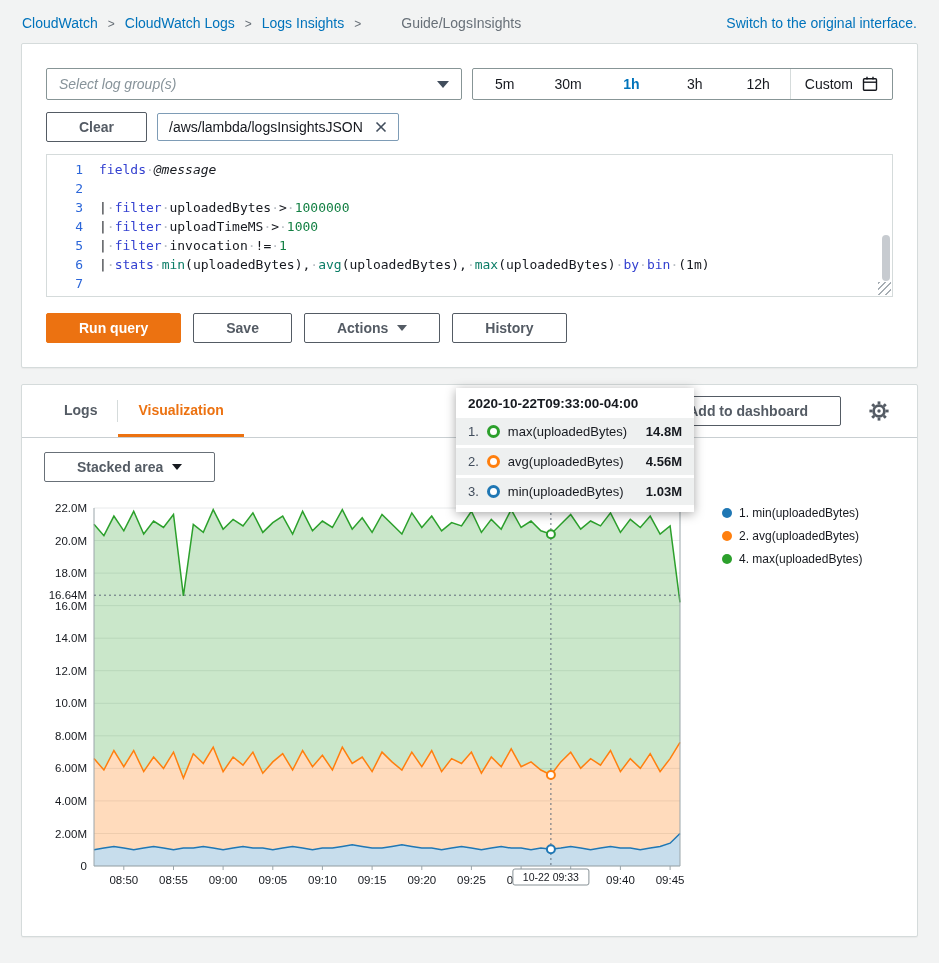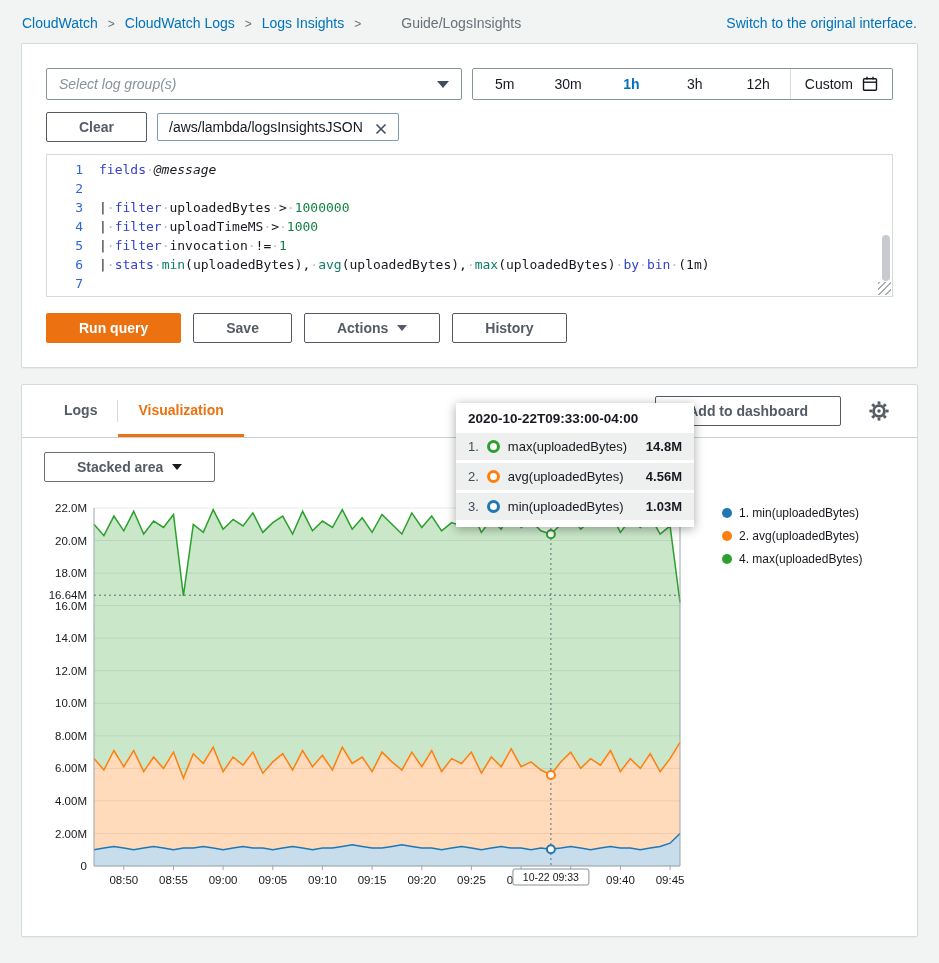--- a/index.html
+++ b/index.html
@@ -19,21 +19,21 @@
   .log-select .ph{font-style:italic;color:#87939a;font-size:14px;}
   .time-seg{margin-left:10px;flex:1;border:1px solid #879596;border-radius:2px;height:32px;display:flex;box-sizing:border-box;}
   .time-opts{flex:1;display:flex;}
   .time-opt{flex:1;display:flex;align-items:center;justify-content:center;font-size:14px;color:#16191f;cursor:pointer;}
   .time-opt.selected{color:#0073bb;font-weight:bold;}
   .time-custom{display:flex;align-items:center;gap:9px;padding:0 14px;border-left:1px solid #d5dbdb;cursor:pointer;font-size:14px;}
   .row2{display:flex;margin-top:12px;gap:10px;align-items:center;}
   .btn{border:1px solid #545b64;color:#545b64;font-weight:bold;font-size:14px;background:#fff;border-radius:2px;
     padding:6px 32px;cursor:pointer;font-family:inherit;display:inline-flex;align-items:center;gap:9px;}
   .btn.primary{background:#ec7211;border-color:#ec7211;color:#fff;}
-  .chip{display:flex;align-items:flex-end;gap:12px;border:1px solid #7e9cb6;padding:5px 11px;font-size:14px;border-radius:2px;background:#fff;cursor:default;}
+  .chip{display:flex;align-items:center;gap:12px;border:1px solid #7e9cb6;padding:5px 11px;font-size:14px;border-radius:2px;background:#fff;cursor:default;}
   
   .editor{position:relative;border:1px solid #d5dbdb;margin-top:12px;font-family:"DejaVu Sans Mono",monospace;
     font-size:13px;line-height:19px;padding:5px 0 3px;color:#16191f;}
   .code-row{display:flex;}
   .ln{width:36px;text-align:right;padding-right:16px;color:#2b66d9;flex:none;user-select:none;}
   .code{white-space:pre;}
   .kw{color:#3340d0;}
   .fn{color:#0b7d66;}
   .num{color:#148044;}
   .re{color:#b03a2e;}
@@ -52,21 +52,21 @@
   .dash-btn{margin-left:auto;}
   .gear{margin-left:26px;margin-right:4px;cursor:pointer;display:flex;align-items:center;}
   .tabs-divider{height:1px;background:#c9cfd2;}
   .chart-controls{padding:14px 22px 6px;}
   .type-btn{border-color:#687078;}
   .chart-wrap{display:flex;padding:4px 0 0 10px;}
   .legend{margin-top:14px;font-size:12px;color:#16191f;display:flex;flex-direction:column;gap:9px;width:185px;flex:none;}
   .legend-item{display:flex;align-items:center;gap:7px;cursor:pointer;}
   .legend-dot{width:10px;height:10px;border-radius:50%;flex:none;}
   
-  .tooltip{position:absolute;left:434px;top:18px;width:238px;background:#fff;box-shadow:0 2px 10px rgba(0,0,0,.35);z-index:30;padding-bottom:4px;}
+  .tooltip{position:absolute;left:434px;top:3px;width:238px;background:#fff;box-shadow:0 2px 10px rgba(0,0,0,.35);z-index:30;padding-bottom:4px;}
   .tooltip-header{padding:8px 12px 7px;font-weight:bold;font-size:13.5px;}
   .tooltip-row{display:flex;align-items:center;gap:8px;background:#eef0f0;padding:6px 12px;margin-bottom:3px;font-size:13px;}
   .t-index{color:#414d5c;}
   .ring{width:13px;height:13px;border-radius:50%;border:3.5px solid #000;background:#fff;box-sizing:border-box;flex:none;}
   .t-series{color:#16191f;}
   .t-value{margin-left:auto;font-weight:bold;}
   
   #chart-svg text{font-family:"Liberation Sans",sans-serif;font-size:11.5px;fill:#16191f;}
   #chart-svg .grid{stroke:#e8eaeb;stroke-width:1;}
   #chart-svg .axis{stroke:#9aa5aa;stroke-width:1;}

